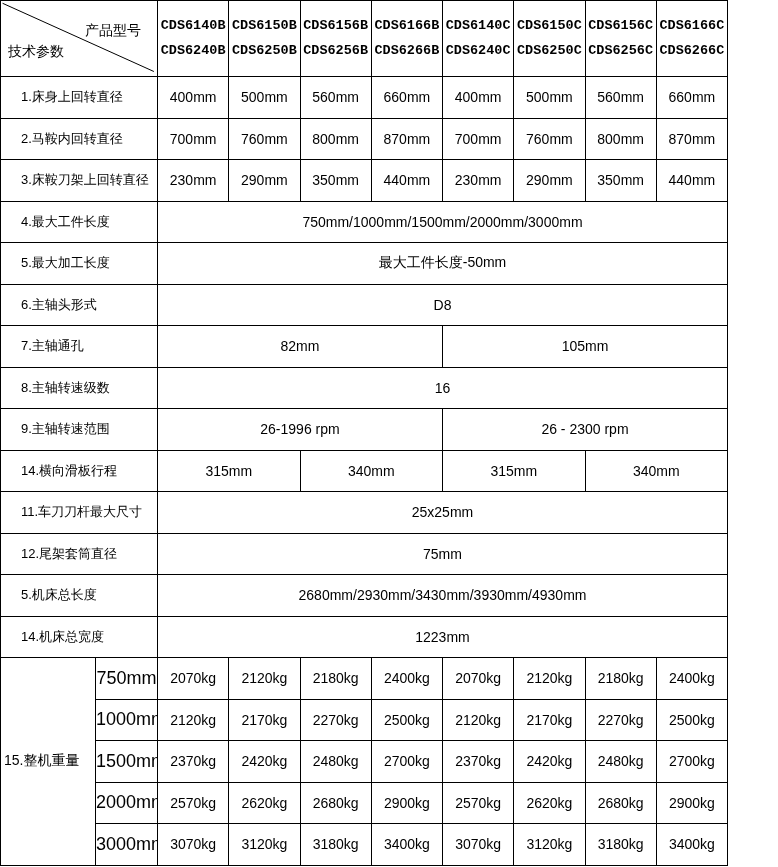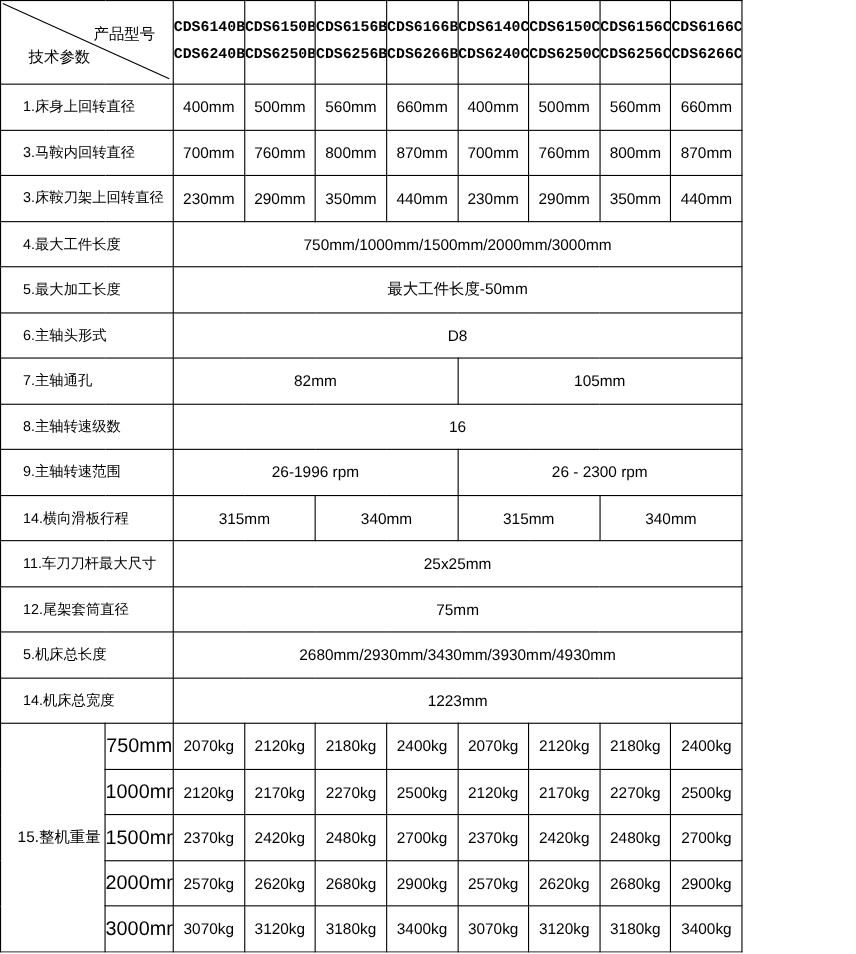--- a/index.html
+++ b/index.html
@@ -4,21 +4,21 @@
 <style>
   * { box-sizing: border-box; }
   html, body { margin: 0; padding: 0; background: #ffffff; }
   body {
     font-family: "Liberation Sans", "DejaVu Sans", sans-serif;
     color: #000000;
     -webkit-font-smoothing: antialiased;
   }
   table.spec {
     border-collapse: collapse;
-    width: 675px;
+    width: 728px;
     table-layout: fixed;
   }
   .spec th, .spec td {
     border: 1px solid #000000;
     text-align: center;
     vertical-align: middle;
     font-size: 14px;
     font-weight: normal;
     padding: 0;
     overflow: hidden;
@@ -33,40 +33,40 @@
     font-family: Liberation Mono, monospace;
     letter-spacing: 0px;
   }
   th.rowlabel {
     text-align: left;
     padding-left: 20px;
     font-size: 13px;
   }
   th.weightlabel {
     text-align: left;
-    padding-left: 15px;
+    padding-left: 3px;
     font-size: 14px;
   }
   th.sublabel { font-size: 18px; }
   td.val { font-size: 14px; }
   th.corner { position: relative; padding: 0; }
   .corner svg.diag {
     position: absolute;
     left: 0; top: 0;
     width: 100%; height: 100%;
     display: block;
   }
   .corner-tr {
     position: absolute;
     top: 21px; right: 16px;
     font-size: 14px;
   }
   .corner-bl {
     position: absolute;
-    bottom: 15px; left: 25px;
+    bottom: 15px; left: 7px;
     font-size: 14px;
   }
 </style>
 </head>
 <body>
 
 <table class="spec">
   <colgroup>
     <col style="width:95px">
     <col style="width:62px">
@@ -123,21 +123,21 @@
         <td class="val" colspan="1">400mm</td>
         <td class="val" colspan="1">500mm</td>
         <td class="val" colspan="1">560mm</td>
         <td class="val" colspan="1">660mm</td>
         <td class="val" colspan="1">400mm</td>
         <td class="val" colspan="1">500mm</td>
         <td class="val" colspan="1">560mm</td>
         <td class="val" colspan="1">660mm</td>
       </tr>
       <tr>
-        <th class="rowlabel" colspan="2">3.马鞍内回转直径</th>
+        <th class="rowlabel" colspan="2">2.马鞍内回转直径</th>
         <td class="val" colspan="1">700mm</td>
         <td class="val" colspan="1">760mm</td>
         <td class="val" colspan="1">800mm</td>
         <td class="val" colspan="1">870mm</td>
         <td class="val" colspan="1">700mm</td>
         <td class="val" colspan="1">760mm</td>
         <td class="val" colspan="1">800mm</td>
         <td class="val" colspan="1">870mm</td>
       </tr>
       <tr>

